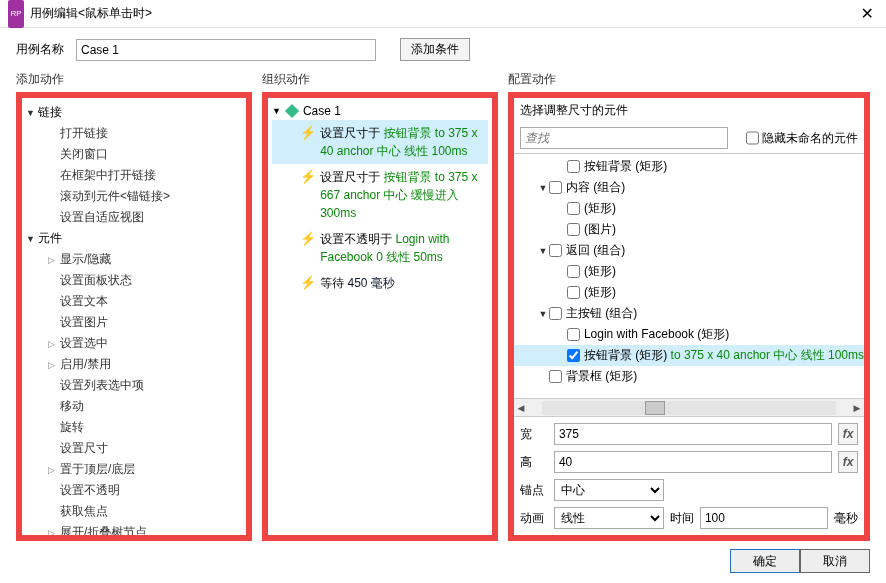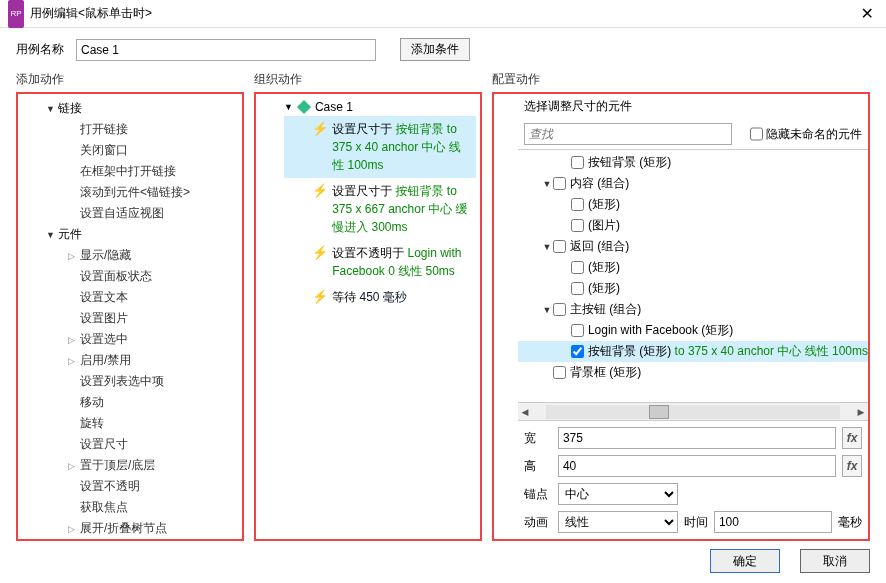--- a/index.html
+++ b/index.html
@@ -11,21 +11,21 @@
 .titlebar .close { font-size: 16px; cursor: pointer; padding: 0 4px; }
 
 .name-row { display: flex; align-items: center; padding: 10px 16px; gap: 8px; }
 .name-row label { width: 52px; }
 .name-row input[type="text"] { width: 300px; height: 22px; border: 1px solid #aaa; padding: 0 4px; }
 .name-row .add-cond { margin-left: 16px; padding: 2px 10px; border: 1px solid #999; background: #f4f4f4; cursor: pointer; }
 
 .columns { display: flex; padding: 0 16px; gap: 10px; height: 470px; }
 .col { flex: 1; display: flex; flex-direction: column; }
 .col-title { font-size: 12px; margin-bottom: 4px; color: #333; }
-.panel { flex: 1; border: 2px solid #ef4444; background: #fff; overflow: hidden; display: flex; flex-direction: column; padding-left: 24px; }
+.panel { flex: 1; border: 6px solid #ef4444; background: #fff; overflow: hidden; display: flex; flex-direction: column; }
 
 
 .tree { padding: 4px; overflow-y: auto; height: 100%; }
 .tree .cat { display: flex; align-items: center; padding: 2px 0; cursor: pointer; }
 .tree .tri { width: 10px; display: inline-block; font-size: 9px; color: #333; margin-right: 2px; }
 .tree .cat.exp .tri::before { content: "▼"; }
 .tree .cat:not(.exp) .tri::before { content: "▶"; }
 .tree .sub { padding-left: 22px; }
 .tree .item { display: flex; align-items: center; padding: 2px 0; cursor: pointer; color: #333; }
 .tree .item .tri2 { width: 10px; font-size: 9px; color: #888; margin-right: 2px; }
@@ -61,24 +61,24 @@
 .hscroll .track { flex: 1; position: relative; height: 14px; margin: 0 14px; background: #e4e4e4; }
 .hscroll .thumb { position: absolute; left: 35%; width: 20px; height: 14px; background: #ccc; border: 1px solid #999; }
 .hscroll .arr { width: 14px; text-align: center; font-size: 9px; color: #555; }
 
 .cfg-form { padding: 6px; display: flex; flex-direction: column; gap: 6px; border-top: 1px solid #ccc; }
 .frow { display: flex; align-items: center; gap: 6px; }
 .frow label { width: 28px; }
 .frow input[type="text"] { flex: 1; height: 22px; border: 1px solid #aaa; padding: 0 4px; }
 .frow .fx { width: 20px; height: 22px; border: 1px solid #aaa; display: flex; align-items: center; justify-content: center; font-style: italic; font-weight: bold; background: #f4f4f4; cursor: pointer; color: #555; }
 .frow select { height: 22px; border: 1px solid #aaa; padding: 0 2px; background: #fff; }
-.frow .w110 { width: 120px; }
+.frow .w110 { width: 110px; }
 .frow .w60 { width: 48px; }
 
-.footer { display: flex; justify-content: flex-end; gap: 20px; padding: 8px 16px; }
+.footer { display: flex; justify-content: flex-end; gap: 0; padding: 8px 16px; }
 .footer button { width: 70px; height: 24px; border: 1px solid #666; background: #eee; cursor: pointer; }
 .footer button.primary { border: 1.5px solid #2a6fc7; }
 </style>
 </head>
 <body>
 
 <div class="titlebar">
   <div class="app-icon">RP</div>
   <div class="title">用例编辑&lt;鼠标单击时&gt;</div>
   <div class="close">✕</div>

